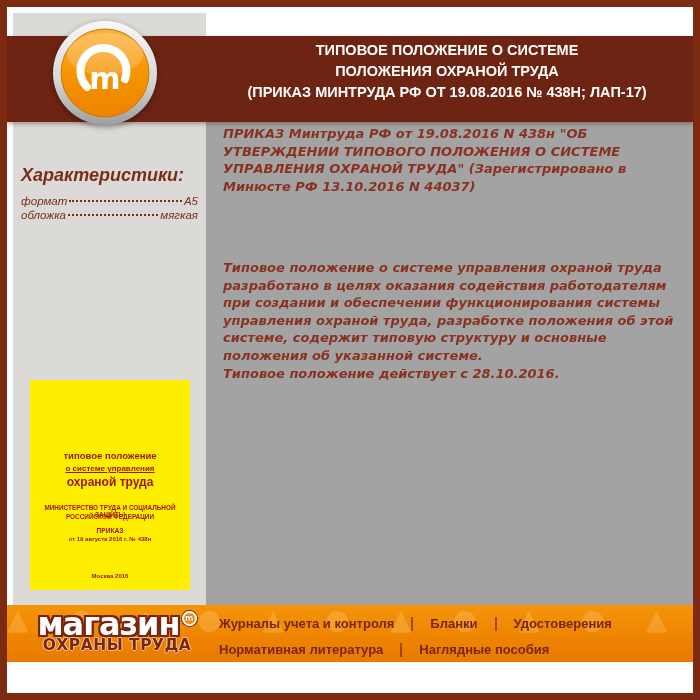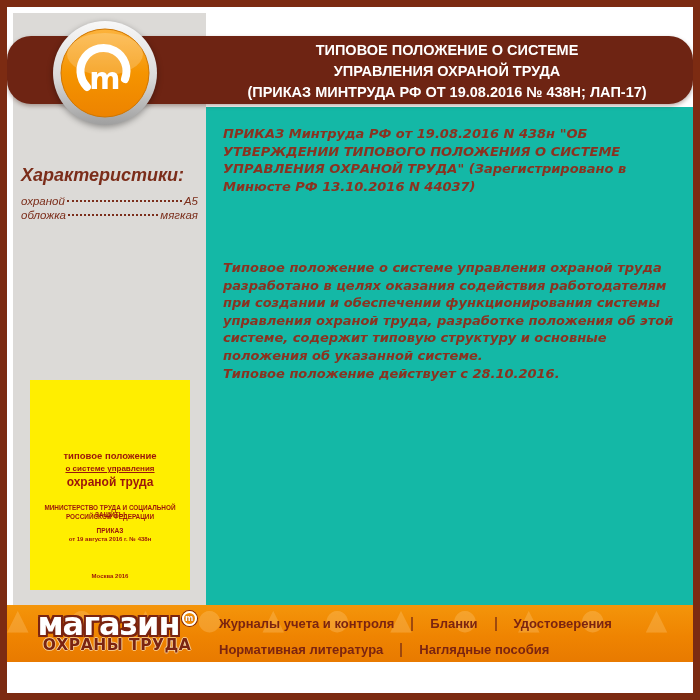--- a/index.html
+++ b/index.html
@@ -17,22 +17,22 @@
     position:absolute;left:8px;top:152px;right:4px;
     color:#7b2d1a;font-style:italic;font-weight:bold;font-size:18px;
     font-family:"Liberation Sans",sans-serif;
   }
   .specs{position:absolute;left:8px;right:8px;top:182px;color:#7b2d1a;
     font-style:italic;font-size:11.5px;font-family:"Liberation Sans",sans-serif;}
   .spec-row{display:flex;align-items:baseline;line-height:13.5px;}
   .spec-dots{flex:1;border-bottom:2px dotted #7b2d1a;margin:0 2px;position:relative;top:-3px;}
   
   .header-band{
-    position:absolute;left:0;right:0;top:29px;height:68px;background:#6e2413;
-    z-index:2;box-shadow:0 2px 4px rgba(60,20,5,0.35);border-radius:24px;
+    position:absolute;left:0;right:0;top:29px;height:86px;background:#6e2413;
+    z-index:2;box-shadow:0 2px 4px rgba(60,20,5,0.35);
   }
   .header-title{
     position:absolute;left:200px;right:6px;top:4px;text-align:center;
     color:#ffffff;font-weight:bold;font-size:14.5px;line-height:21px;
     font-family:"Liberation Sans",sans-serif;
   }
   
   .logo-badge{position:absolute;left:45px;top:13px;width:106px;height:106px;z-index:4;
     filter:drop-shadow(0 2px 3px rgba(0,0,0,0.35));}
   
@@ -46,21 +46,21 @@
   .bk-t2{top:84px;font-size:8px;font-weight:bold;text-decoration:underline;}
   .bk-t3{top:95px;font-size:12px;font-weight:bold;}
   .bk-m1{top:124px;font-size:6.4px;font-weight:bold;}
   .bk-m2{top:133px;font-size:6.4px;font-weight:bold;}
   .bk-p{top:147px;font-size:6.6px;font-weight:bold;}
   .bk-d{top:156px;font-size:6px;font-weight:bold;}
   .bk-c{top:193px;font-size:6px;font-weight:bold;}
   
   .main-panel{
     position:absolute;left:199px;top:100px;right:0;height:498px;
-    background:#14b8a6;z-index:1;padding-left:16px;
+    background:#a3a3a3;z-index:1;padding-left:16px;
   }
   .para{
     position:absolute;left:17px;width:455px;color:#8a3220;
     font-style:italic;font-weight:bold;font-size:13px;line-height:17.5px;
   }
   .p1{top:18px;} .p2{top:122px;margin-top:30px;} .p3{top:258px;}
   
   .footer{
     position:absolute;left:0;right:0;top:598px;height:57px;z-index:2;
     background:linear-gradient(180deg,#f4950a 0%,#ef8401 55%,#e87a00 100%);
@@ -97,21 +97,21 @@
 </style>
 </head>
 <body>
 
 <div class="page">
 
   <div class="sidebar">
     <div class="side-head">Характеристики:</div>
     <div class="specs">
       <div class="spec-row">
-        <span>охраной</span>
+        <span>формат</span>
         <span class="spec-dots"></span>
         <span>А5</span>
       </div>
       <div class="spec-row">
         <span>обложка</span>
         <span class="spec-dots"></span>
         <span>мягкая</span>
       </div>
     </div>
 
@@ -123,21 +123,21 @@
       <div class="bk-m2">РОССИЙСКОЙ ФЕДЕРАЦИИ</div>
       <div class="bk-p">ПРИКАЗ</div>
       <div class="bk-d">от 19 августа 2016 г. № 438н</div>
       <div class="bk-c">Москва 2016</div>
     </div>
   </div>
 
   <div class="header-band">
     <div class="header-title">
       <div>ТИПОВОЕ ПОЛОЖЕНИЕ О СИСТЕМЕ</div>
-      <div>УПРАВЛЕНИЯ ОХРАНОЙ ТРУДА</div>
+      <div>ПОЛОЖЕНИЯ ОХРАНОЙ ТРУДА</div>
       <div>(ПРИКАЗ МИНТРУДА РФ ОТ 19.08.2016 № 438Н; ЛАП-17)</div>
     </div>
   </div>
 
   <div class="logo-badge">
     <svg width="106" height="106" viewBox="0 0 106 106">
       <defs>
         <linearGradient id="silver" x1="0" y1="0" x2="0" y2="1">
           <stop offset="0" stop-color="#f8f8f8"></stop>
             <stop offset="0.55" stop-color="#d9d9d9"></stop>

